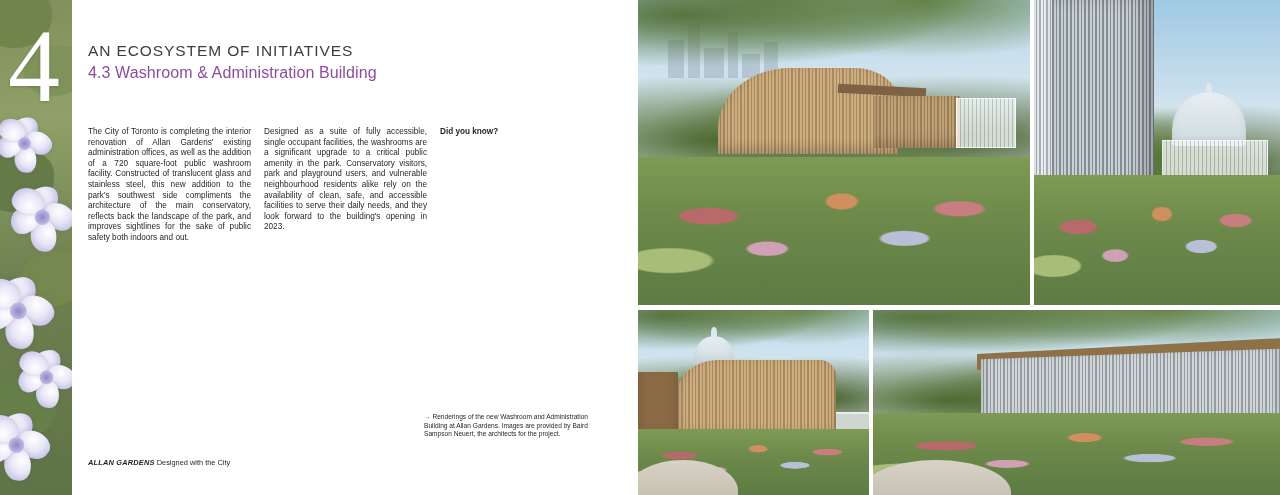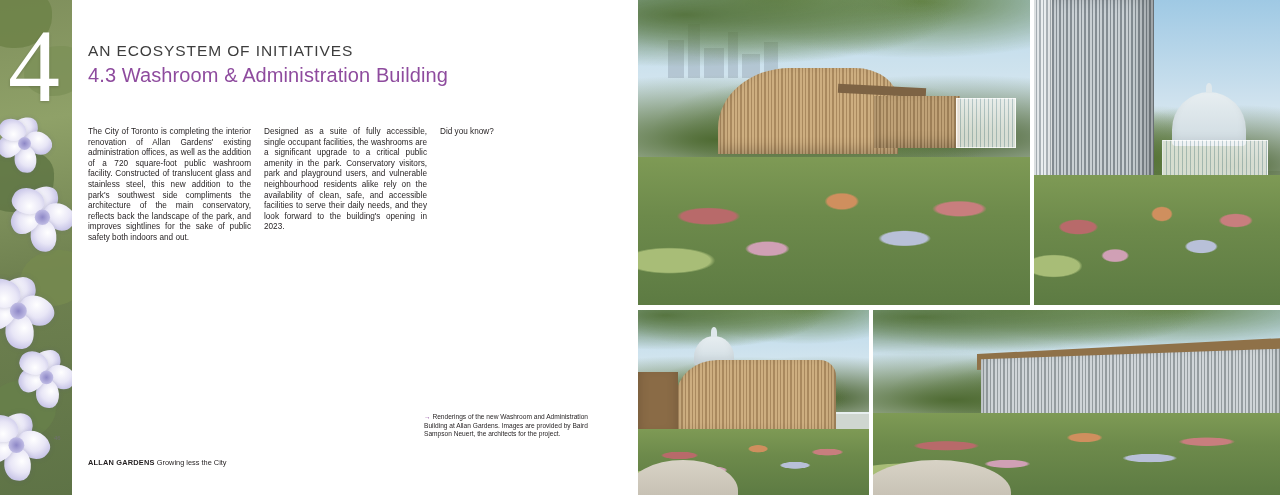--- a/index.html
+++ b/index.html
@@ -80,21 +80,21 @@
     position: absolute;
     left: 16px; top: 42px;
     font-size: 15.5px;
     letter-spacing: .9px;
     color: #3d3d3d;
     font-weight: 400;
   }
   .section-title {
     position: absolute;
     left: 16px; top: 64px;
-    font-size: 20px;
+    font-size: 16px;
     color: #8e4b9e;
     font-weight: 400;
     letter-spacing: .1px;
   }
 
   .cols {
     position: absolute;
     left: 16px; top: 111px;
     width: 515px;
     display: flex;
@@ -107,33 +107,33 @@
     font-size: 8.2px;
     line-height: 10.6px;
     color: #231f20;
     text-align: justify;
     text-justify: inter-word;
     hyphens: auto;
   }
   .col.did p { text-align: left; }
   .didlabel {
     font-size: 8.2px;
-    font-weight: normal;
+    font-weight: bold;
     color: #8e4b9e;
     margin: 0 0 1px 0;
     line-height: 10.6px;
   }
 
   .footer {
     position: absolute;
     left: 16px; bottom: 28px;
     font-size: 7.4px;
     color: #231f20;
   }
-  .footer b { letter-spacing: .2px; }
+  .footer b { letter-spacing: .2px; font-style: italic; }
   .page-num {
     position: absolute;
     left: -34px; bottom: 26px;
     font-size: 6px;
     color: #6f6f6f;
   }
 
   
   .caption {
     position: absolute;
@@ -321,21 +321,21 @@
     </div>
   </div>
 
   <div class="caption">
     <span class="arrow">→</span>
     <span>Renderings of the new Washroom and Administration Building at Allan Gardens. Images are provided by Baird Sampson Neuert, the architects for the project.</span>
   </div>
 
   <div class="footer">
     <b>ALLAN GARDENS</b>
-    <span>Growing less the City</span>
+    <span>Designed with the City</span>
     <span class="page-num">46</span>
   </div>
 </div>
 
 <div class="gutter"></div>
 
 <div class="right-page">
 
   <div class="img img-main">
     <div class="sky"></div>

